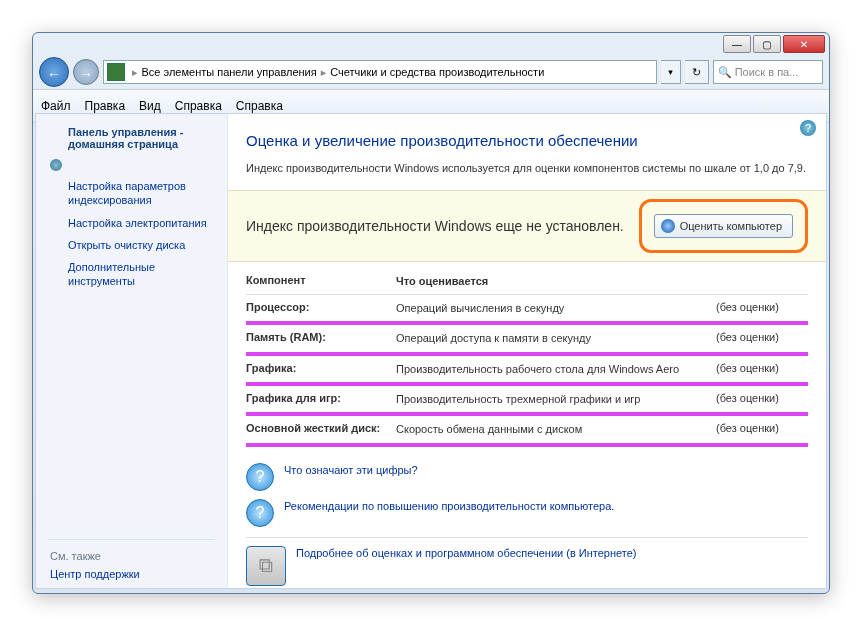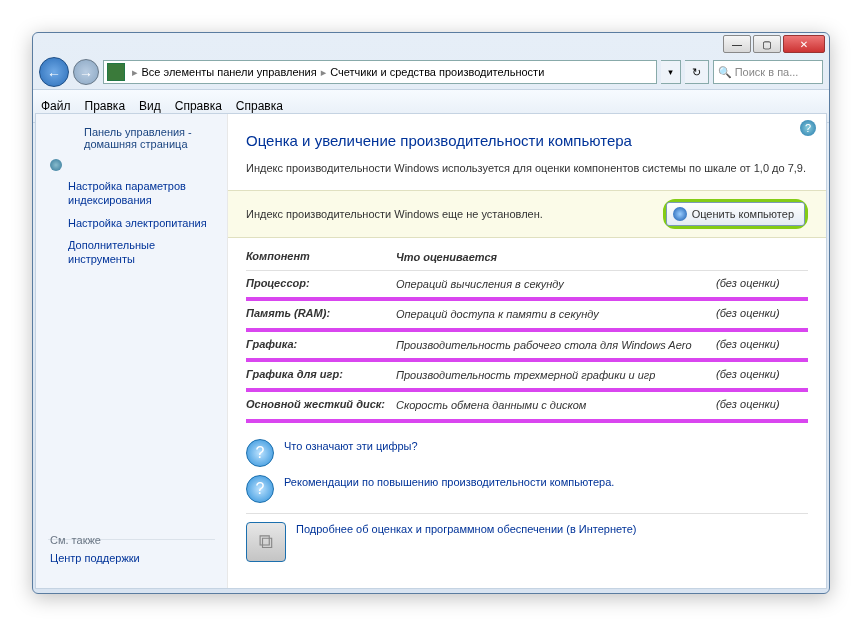--- a/index.html
+++ b/index.html
@@ -38,39 +38,39 @@
 .menubar { height:22px; background:linear-gradient(#f7fbff,#e5edf6); border-top:1px solid #c5d3e2;border-bottom:1px solid #c5d3e2; display:flex;align-items:center;padding:16px 8px;font-size:12px;}
 .menubar span{ margin-right:14px; cursor:pointer;}
 
 
 .body { position:absolute; left:2px; right:2px; top:80px; bottom:4px; background:#fff; border:1px solid #c5d3e2; display:flex;}
 .sidebar { width:192px; background:#f1f5fb; border-right:1px solid #e8e8e8; padding:8px 0 0 0; font-size:11px; position:relative;}
 .side-item { display:flex; align-items:flex-start; padding:4px 8px 4px 14px; gap:6px;}
 .side-item .dot{ width:12px;height:12px;flex-shrink:0;margin-top:1px; background:radial-gradient(#8bc,#379);border-radius:50%;}
 .side-item.noicon .dot{visibility:hidden;}
 .side-item a { color:#003399; cursor:pointer; line-height:1.3; }
-.side-item .home{ color:#1a4480; font-weight:normal;margin-left:16px;}
+.side-item .home{ color:#1a4480; font-weight:bold;}
 .side-sep{position:absolute;bottom:48px;left:12px;right:12px;border-top:1px solid #dbe2ea;}
-.side-foot{position:absolute;bottom:20px;left:0;right:0;}
+.side-foot{position:absolute;bottom:4px;left:0;right:0;}
 .side-foot .lbl{font-size:11px;color:#6b7785;padding:2px 14px 4px;}
 .side-foot a{display:block;padding:2px 14px 4px;color:#003399;cursor:pointer;}
 
 .content { flex:1; position:relative; overflow:hidden;}
 .helpicon{position:absolute;right:10px;top:6px;width:16px;height:16px;border-radius:50%;background:radial-gradient(#8cd,#27a);color:#fff;font-size:11px;display:flex;align-items:center;justify-content:center;cursor:pointer;}
 .content-inner{padding:18px 18px 0 18px;font-size:11px;color:#333;}
 .content h1{ color:#003399; font-size:15px; font-weight:normal; margin-bottom:12px;}
 .intro{line-height:1.35;margin-bottom:14px;}
 
 .warnrow{ margin:0 -18px; padding:8px 18px; background:#fbfbe8; border-top:1px solid #e0e0c0;border-bottom:1px solid #e0e0c0; display:flex; align-items:center; justify-content:space-between; position:relative;}
-.warnrow .txt{font-size:11px;text-align:right;}
-.rate-btn-wrap{padding:0;border:3px solid #84cc16;border-radius:12px;}
+.warnrow .txt{font-size:14px;text-align:right;}
+.rate-btn-wrap{padding:12px;border:3px solid #f97316;border-radius:12px;}
 .rate-btn{height:24px;padding:0 10px 0 6px;background:linear-gradient(#fefefe,#e4ecf5);border:1px solid #7a99b8;border-radius:3px;display:flex;align-items:center;gap:5px;font-size:11px;cursor:pointer;}
 .rate-btn .ricon{width:14px;height:14px;border-radius:50%;background:radial-gradient(#9cf,#15a);}
 
-.tbl{margin-top:6px;width:100%;font-style:italic;}
+.tbl{margin-top:6px;width:100%;}
 .thead{display:flex;font-weight:bold;font-size:11px;padding:6px 0;border-bottom:1px solid #e0e0e0;}
 .trow{display:flex;font-size:11px;padding:6px 0;border-bottom:4px solid #d946ef;align-items:flex-start;}
 .c1{width:150px;flex-shrink:0;font-weight:bold;}
 .thead .c1{font-weight:bold;}
 .c2{flex:1;padding-right:10px;line-height:1.3;}
 .c3{width:92px;flex-shrink:0;text-align:left;color:#333;}
 
 .links{margin-top:12px;}
 .linkrow{display:flex;align-items:flex-start;gap:10px;padding:4px 0;}
 .linkrow .licon{width:28px;height:28px;border-radius:50%;background:radial-gradient(#bde3ff,#2a8ed9);display:flex;align-items:center;justify-content:center;color:#fff;font-size:16px;flex-shrink:0;border:1px solid #1b6fae;}
@@ -127,34 +127,38 @@
       <div class="side-item noicon">
           <span class="dot"></span>
           <a>Настройка параметров индексирования</a>
         </div>
       <div class="side-item noicon">
           <span class="dot"></span>
           <a>Настройка электропитания</a>
         </div>
       <div class="side-item noicon">
           <span class="dot"></span>
+          <a>Открыть очистку диска</a>
+        </div>
+      <div class="side-item noicon">
+          <span class="dot"></span>
           <a>Дополнительные инструменты</a>
         </div>
 
       <div class="side-sep"></div>
       <div class="side-foot">
         <div class="lbl">См. также</div>
         <a>Центр поддержки</a>
       </div>
     </div>
 
     <div class="content">
       <div class="helpicon">?</div>
       <div class="content-inner">
-        <h1>Оценка и увеличение производительности компьютера</h1>
+        <h1>Оценка и увеличение производительности обеспечении</h1>
         <div class="intro">Индекс производительности Windows используется для оценки компонентов системы по шкале от 1,0 до 7,9.</div>
 
         <div class="warnrow">
           <span class="txt">Индекс производительности Windows еще не установлен.</span>
           <span class="rate-btn-wrap">
             <span class="rate-btn">
               <span class="ricon"></span>
               <span>Оценить компьютер</span>
             </span>
           </span>

